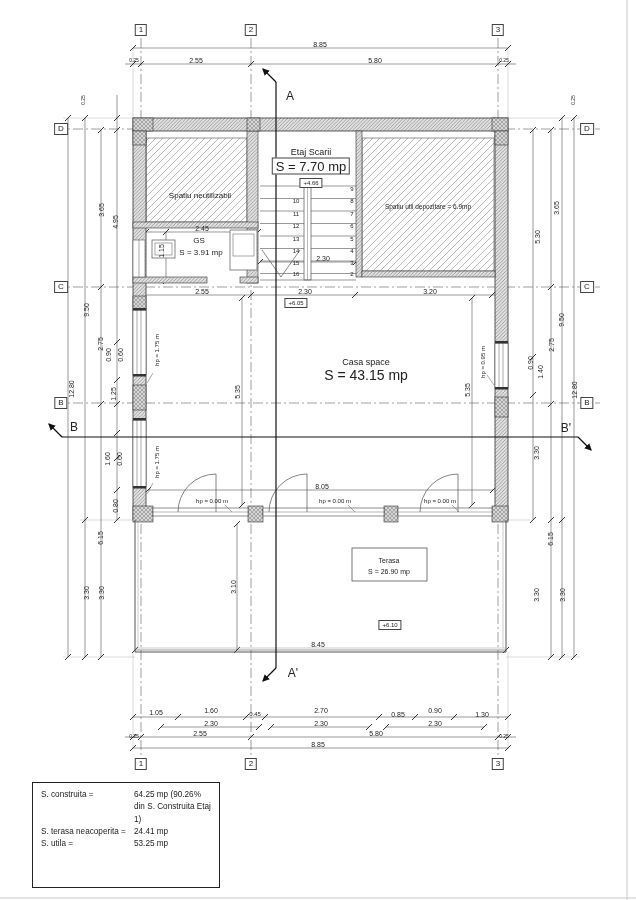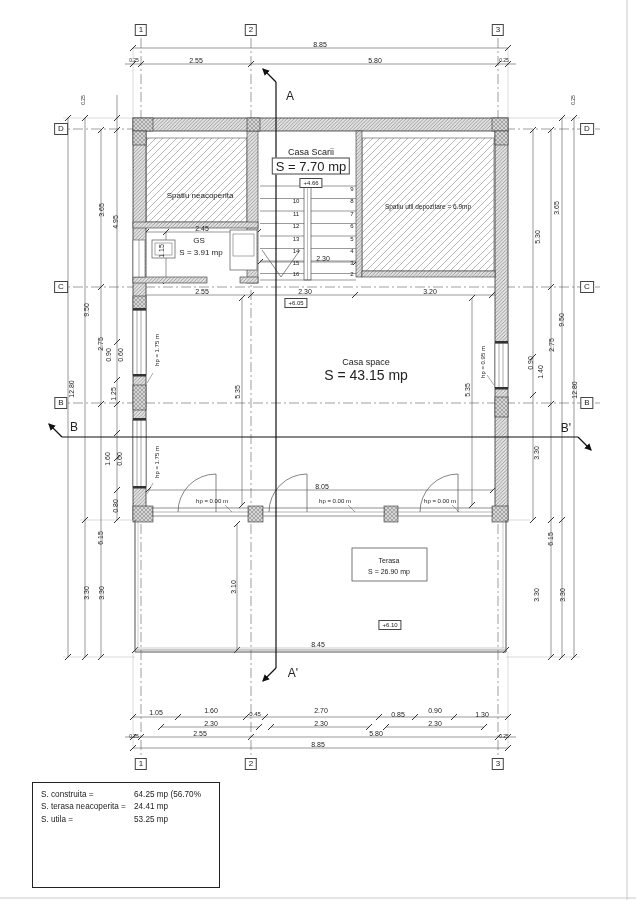--- a/index.html
+++ b/index.html
@@ -323,24 +323,24 @@
       <div class="ann" style="left: 537px; top: 237px; font-size: 7px; transform: translate(-50%, -50%) rotate(-90deg);">5.30</div>
       <div class="ann" style="left: 561px; top: 320px; font-size: 7px; transform: translate(-50%, -50%) rotate(-90deg);">9.50</div>
       <div class="ann" style="left: 551px; top: 345px; font-size: 7px; transform: translate(-50%, -50%) rotate(-90deg);">2.75</div>
       <div class="ann" style="left: 530px; top: 363px; font-size: 7px; transform: translate(-50%, -50%) rotate(-90deg);">0.90</div>
       <div class="ann" style="left: 540px; top: 372px; font-size: 7px; transform: translate(-50%, -50%) rotate(-90deg);">1.40</div>
       <div class="ann" style="left: 574px; top: 390px; font-size: 7px; transform: translate(-50%, -50%) rotate(-90deg);">12.80</div>
       <div class="ann" style="left: 536px; top: 453px; font-size: 7px; transform: translate(-50%, -50%) rotate(-90deg);">3.30</div>
       <div class="ann" style="left: 550px; top: 539px; font-size: 7px; transform: translate(-50%, -50%) rotate(-90deg);">6.15</div>
       <div class="ann" style="left: 536px; top: 595px; font-size: 7px; transform: translate(-50%, -50%) rotate(-90deg);">3.30</div>
       <div class="ann" style="left: 562px; top: 595px; font-size: 7px; transform: translate(-50%, -50%) rotate(-90deg);">3.30</div>
-      <div class="ann" style="left: 311px; top: 152px; font-size: 9px; transform: translate(-50%, -50%);">Casa Scarii</div>
+      <div class="ann" style="left: 311px; top: 152px; font-size: 9px; transform: translate(-50%, -50%);">Etaj Scarii</div>
       <div class="ann box" style="left: 311px; top: 166px; font-size: 13px; transform: translate(-50%, -50%);">S = 7.70 mp</div>
       <div class="ann box" style="left: 311px; top: 183px; font-size: 6px; transform: translate(-50%, -50%);">+4.66</div>
-      <div class="ann" style="left: 200px; top: 196px; font-size: 8px; transform: translate(-50%, -50%);">Spatiu neacoperita</div>
+      <div class="ann" style="left: 200px; top: 196px; font-size: 8px; transform: translate(-50%, -50%);">Spatiu neutilizabil</div>
       <div class="ann" style="left: 428px; top: 207px; font-size: 6.5px; transform: translate(-50%, -50%);">Spatiu util depozitare = 6.9mp</div>
       <div class="ann" style="left: 202px; top: 228px; font-size: 7px; transform: translate(-50%, -50%);">2.45</div>
       <div class="ann" style="left: 199px; top: 241px; font-size: 8px; transform: translate(-50%, -50%);">GS</div>
       <div class="ann" style="left: 201px; top: 253px; font-size: 8px; transform: translate(-50%, -50%);">S = 3.91 mp</div>
       <div class="ann" style="left: 161px; top: 251px; font-size: 7px; transform: translate(-50%, -50%) rotate(-90deg);">1.15</div>
       <div class="ann" style="left: 323px; top: 258px; font-size: 7px; transform: translate(-50%, -50%);">2.30</div>
       <div class="ann" style="left: 202px; top: 291px; font-size: 7px; transform: translate(-50%, -50%);">2.55</div>
       <div class="ann" style="left: 305px; top: 291px; font-size: 7px; transform: translate(-50%, -50%);">2.30</div>
       <div class="ann" style="left: 430px; top: 291px; font-size: 7px; transform: translate(-50%, -50%);">3.20</div>
       <div class="ann box" style="left: 296px; top: 303px; font-size: 6px; transform: translate(-50%, -50%);">+6.05</div>
@@ -391,21 +391,25 @@
       <div class="ann" style="left: 352px; top: 226px; font-size: 6px; transform: translate(-50%, -50%);">6</div>
       <div class="ann" style="left: 352px; top: 239px; font-size: 6px; transform: translate(-50%, -50%);">5</div>
       <div class="ann" style="left: 352px; top: 251px; font-size: 6px; transform: translate(-50%, -50%);">4</div>
       <div class="ann" style="left: 352px; top: 263px; font-size: 6px; transform: translate(-50%, -50%);">3</div>
       <div class="ann" style="left: 352px; top: 274px; font-size: 6px; transform: translate(-50%, -50%);">2</div>
     </div>
 
 <div id="title-block">
   <div class="tb-row">
     <span class="lbl">S. construita =</span>
-    <span class="val">64.25 mp (56.70%</span>
+    <span class="val">64.25 mp (90.26%</span>
+  </div>
+  <div class="tb-row">
+    <span class="lbl"></span>
+    <span class="val">din S. Construita Etaj 1)</span>
   </div>
   <div class="tb-row">
     <span class="lbl">S. terasa neacoperita =</span>
     <span class="val">24.41 mp</span>
   </div>
   <div class="tb-row">
     <span class="lbl">S. utila =</span>
     <span class="val">53.25 mp</span>
   </div>
 </div>

